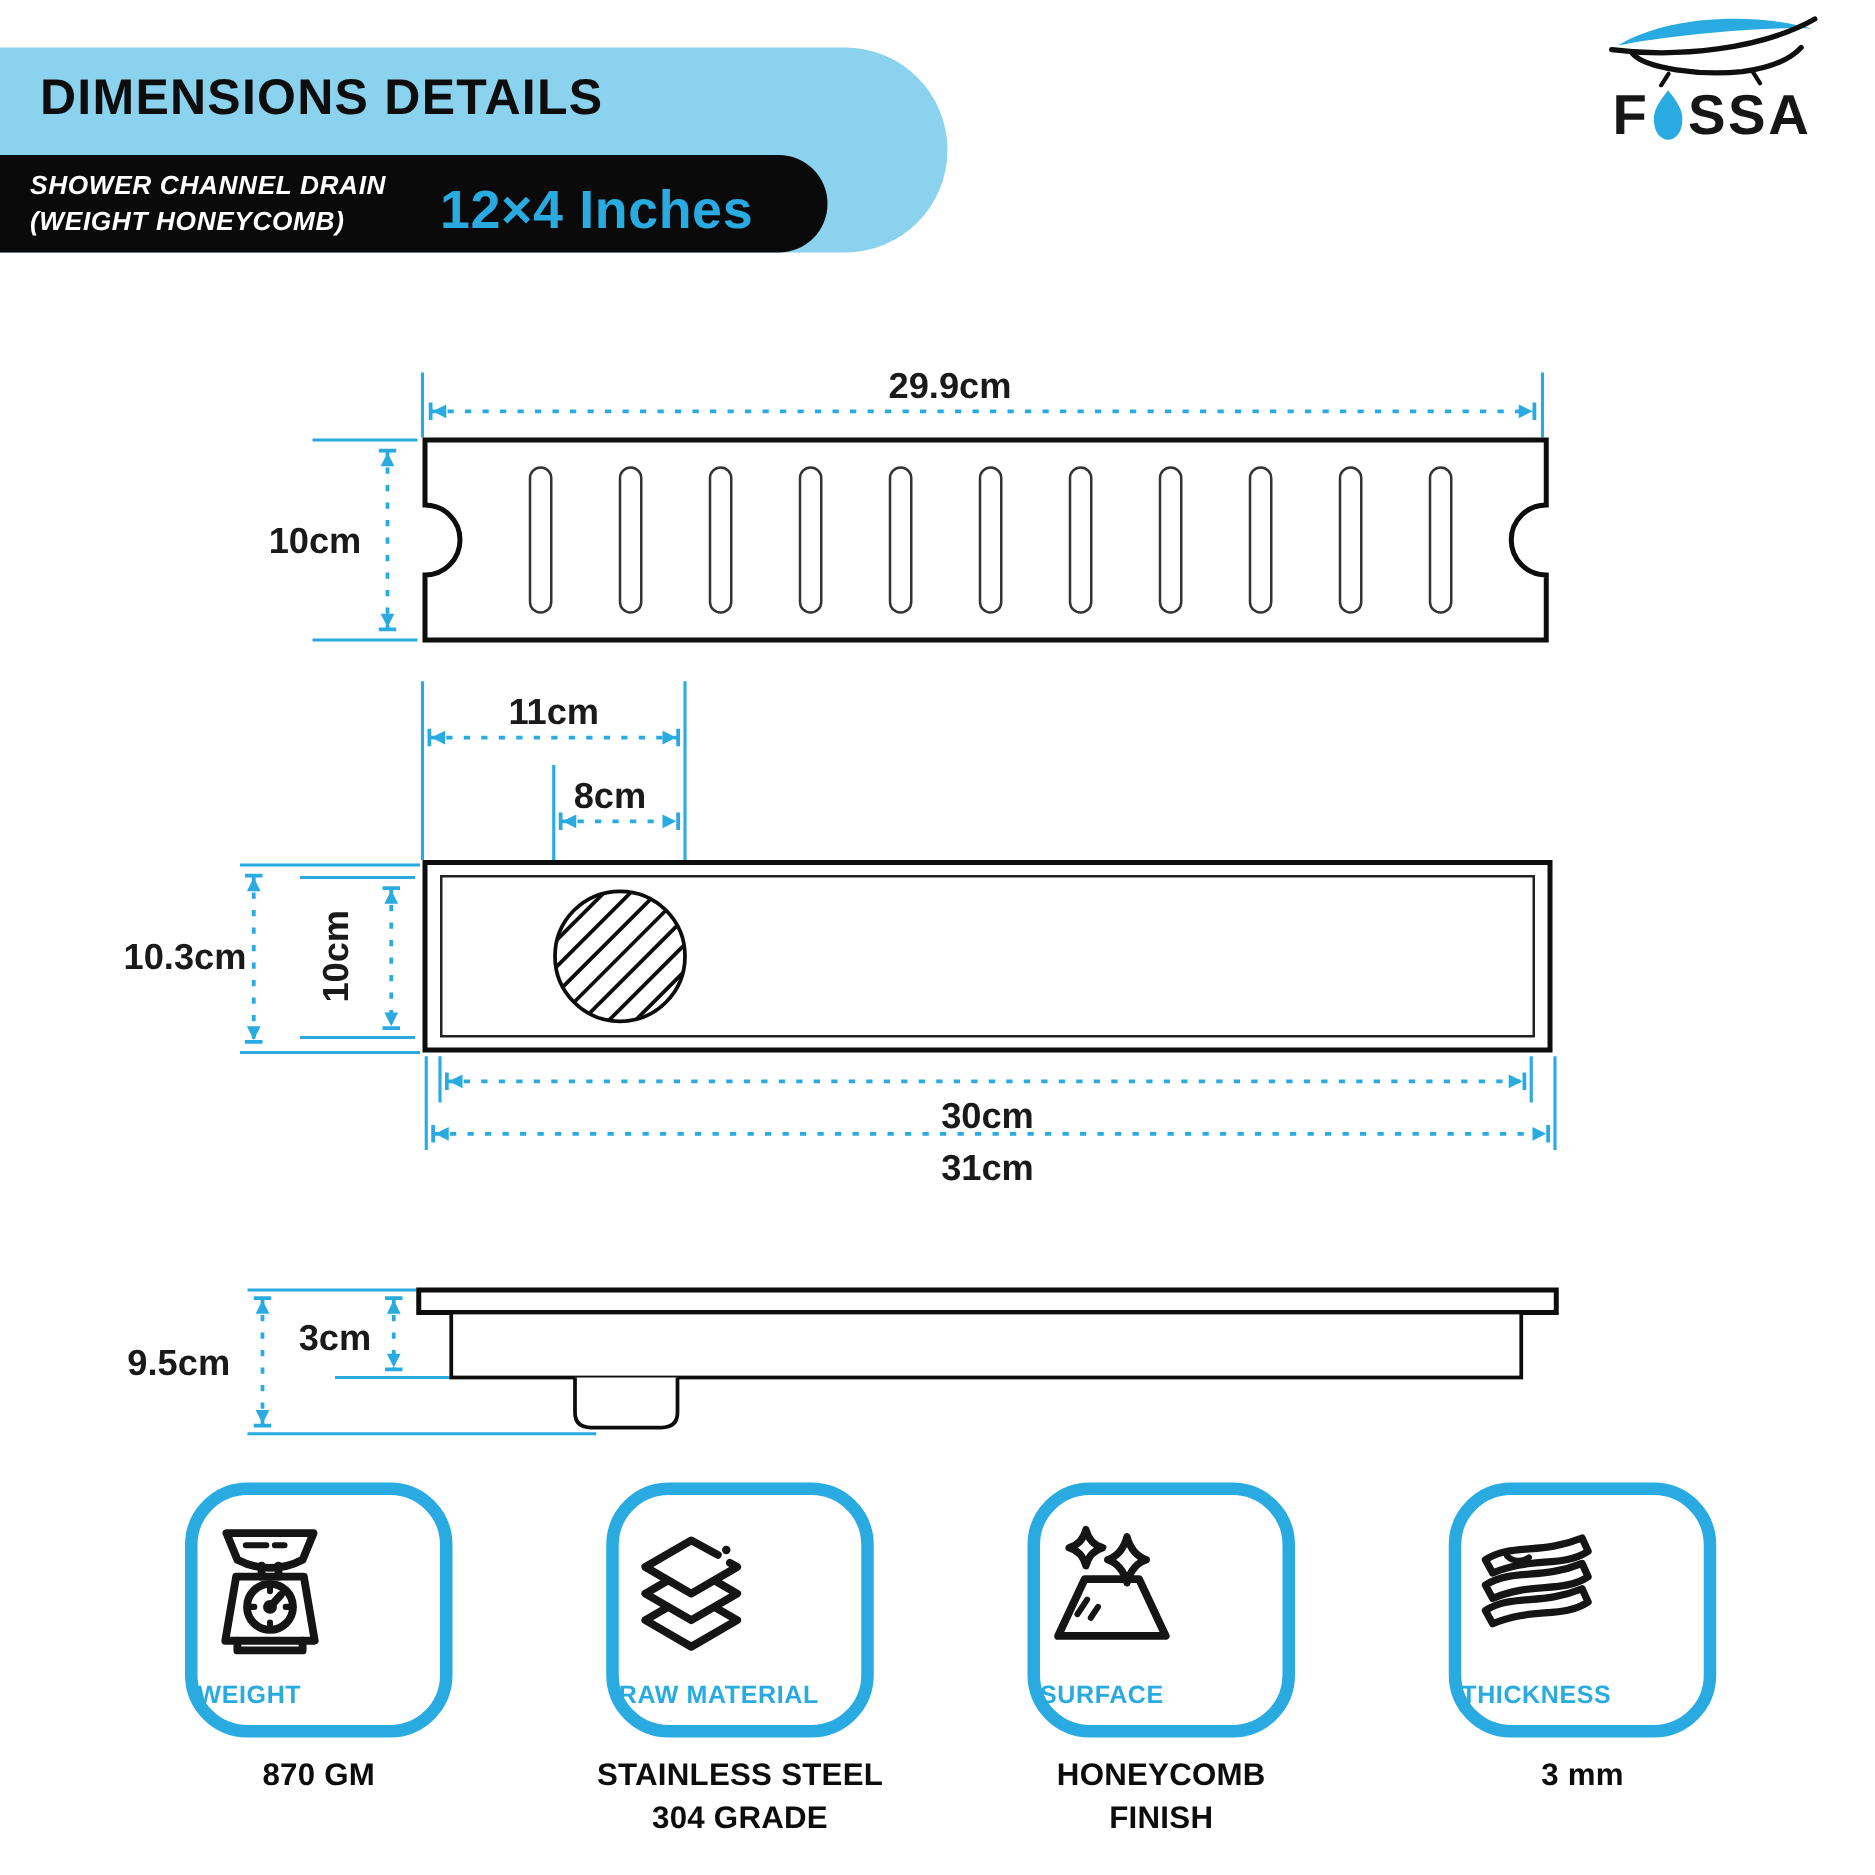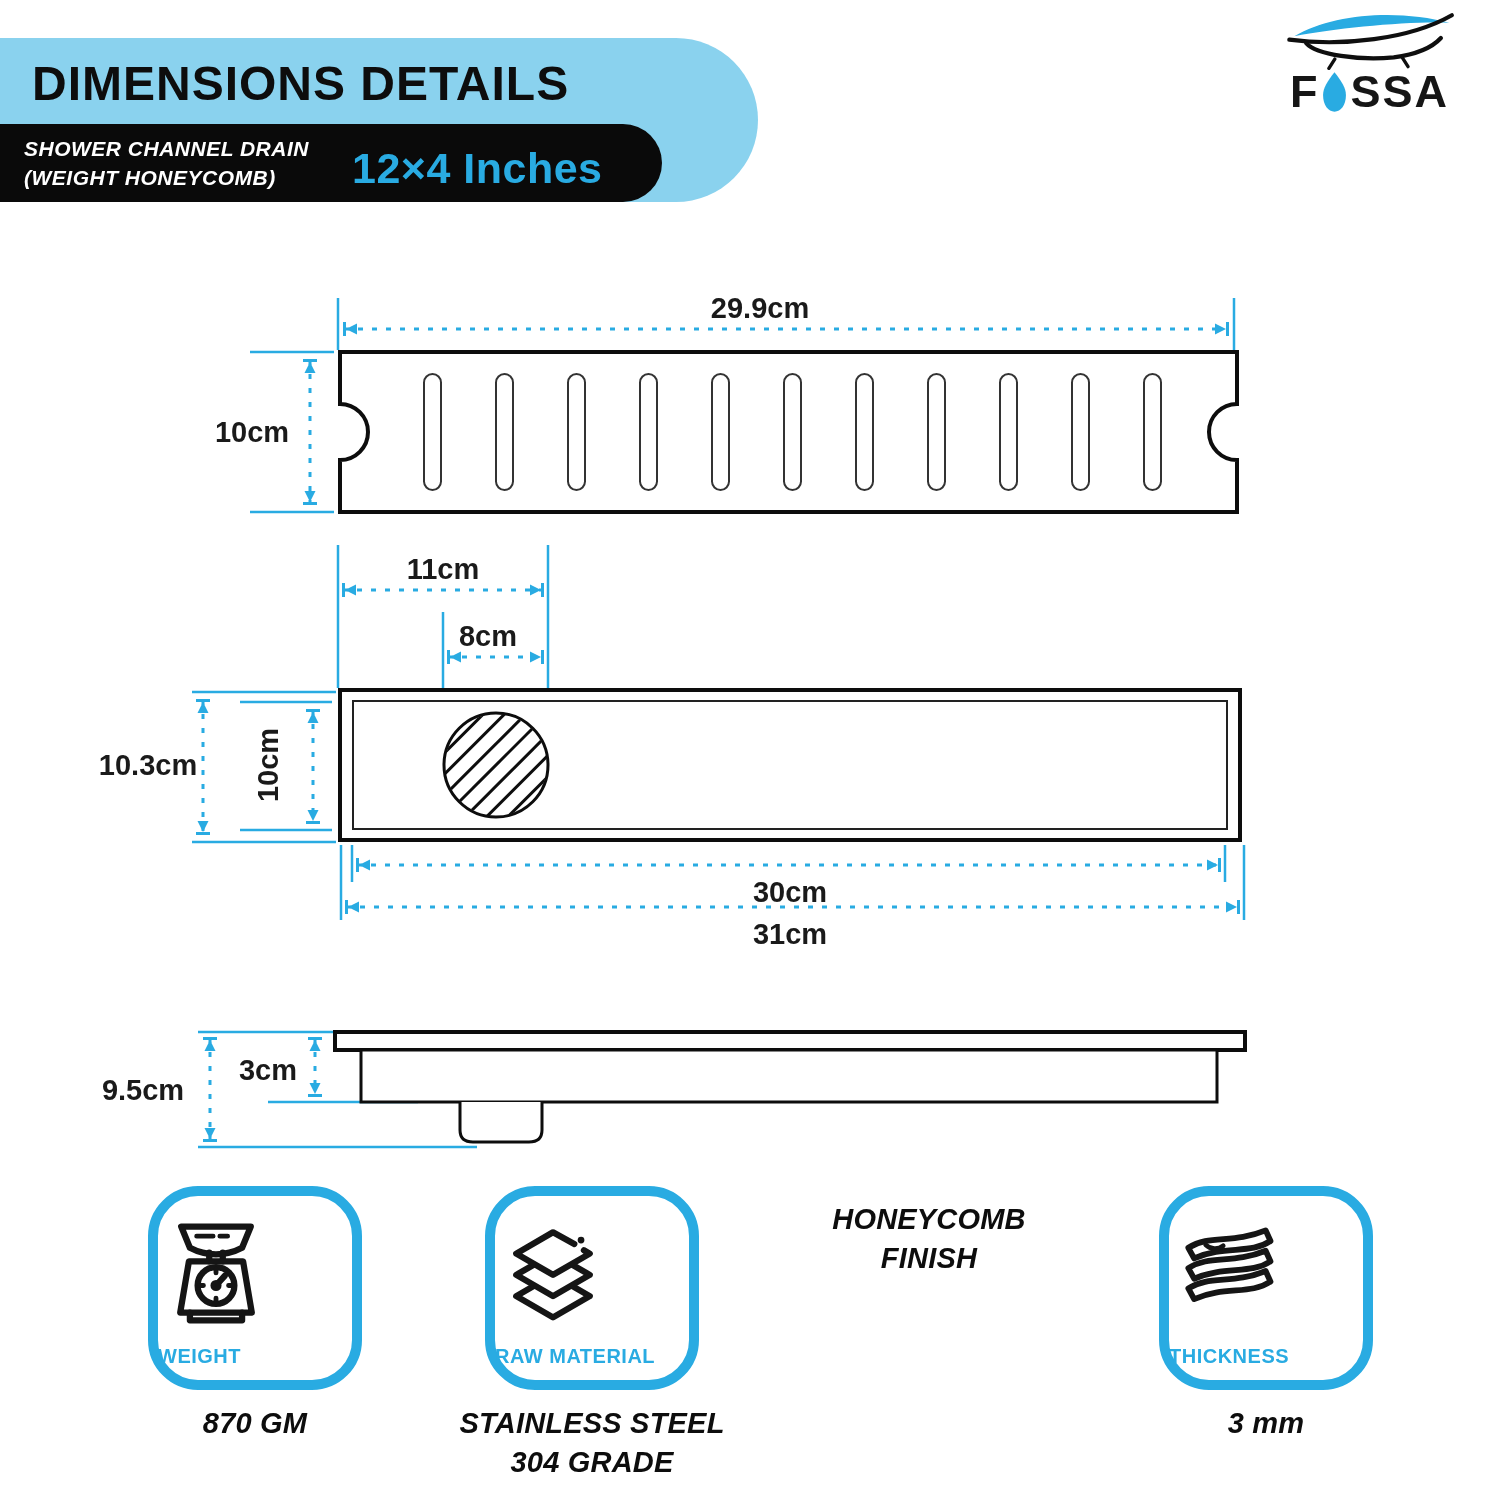--- a/index.html
+++ b/index.html
@@ -7,21 +7,21 @@
     --banner:#8AD2EE;
     --ink:#111111;
   }
   *{margin:0;padding:0;box-sizing:border-box;}
   body{background:#ffffff;font-family:"Liberation Sans",sans-serif;}
   .canvas{position:relative;width:1500px;height:1500px;background:#ffffff;overflow:hidden;}
 
   
   .banner-blue{position:absolute;left:0;top:38px;width:758px;height:164px;
     background:var(--banner);border-radius:0 88px 88px 0;}
-  .page-title{position:absolute;left:32px;top:56px;font-size:48px;font-weight:bold;
+  .page-title{position:absolute;left:32px;top:56px;font-size:40px;font-weight:bold;
     letter-spacing:1px;color:#0d0d0d;}
   .banner-black{position:absolute;left:0;top:124px;width:662px;height:78px;
     background:#0a0a0a;border-radius:0 39px 39px 0;}
   .product-name{position:absolute;left:24px;top:134px;font-size:21px;font-weight:bold;
     font-style:italic;color:#ffffff;line-height:1.4;letter-spacing:.5px;}
   .size-label{position:absolute;left:352px;top:144px;font-size:43px;font-weight:bold;
     color:var(--accent);letter-spacing:.5px;text-align:center;}
 
   
   .logo{position:absolute;left:1262px;top:6px;width:215px;}
@@ -46,22 +46,22 @@
 
   
   .feature{position:absolute;top:1186px;width:334px;text-align:center;}
   .feature-card{width:214px;height:204px;margin:0 auto;border:10px solid var(--accent);
     border-radius:50px;background:#ffffff;display:flex;flex-direction:column;
     align-items:flex-start;justify-content:flex-end;padding-bottom:12px;}
   .feature-icon{flex:1;display:flex;align-items:center;justify-content:center;}
   .feature-icon svg{stroke:#151515;fill:none;stroke-width:6.5;stroke-linecap:round;
     stroke-linejoin:round;}
   .feature-label{color:var(--accent);font-size:20px;font-weight:bold;letter-spacing:.5px;}
-  .feature-value{margin-top:14px;font-size:29px;font-weight:bold;color:#0d0d0d;
-    line-height:1.35;letter-spacing:.2px;font-style:italic;}
+  .feature-value{margin-top:14px;font-size:25px;font-weight:bold;color:#0d0d0d;
+    line-height:1.35;letter-spacing:.2px;}
 </style>
 </head>
 <body>
 
 <div class="canvas">
 
   <div class="banner-blue"></div>
   <div class="page-title">DIMENSIONS DETAILS</div>
   <div class="banner-black"></div>
   <div class="product-name">
@@ -223,20 +223,31 @@
       </div>
       <div class="feature-label">RAW MATERIAL</div>
     </div>
     <div class="feature-value">
       <div>STAINLESS STEEL</div>
       <div>304 GRADE</div>
     </div>
   </div>
 
   <div class="feature" style="left:762px">
+    <div class="feature-card">
+      <div class="feature-icon">
+        <svg width="116" height="116" viewBox="0 0 120 120">
+          <path d="M37,52 L82,52 L104,99 L15,99 Z"></path>
+          <path d="M31,81 L39,69 M42,84 L48,75" stroke-width="5"></path>
+          <path d="M38,11 Q41,23 52,26 Q41,29 38,41 Q35,29 24,26 Q35,23 38,11 Z" stroke-width="6"></path>
+          <path d="M72,17 Q76,32 88,36 Q76,40 72,55 Q68,40 56,36 Q68,32 72,17 Z" stroke-width="6"></path>
+        </svg>
+      </div>
+      <div class="feature-label">SURFACE</div>
+    </div>
     <div class="feature-value">
       <div>HONEYCOMB</div>
       <div>FINISH</div>
     </div>
   </div>
 
   <div class="feature" style="left:1099px">
     <div class="feature-card">
       <div class="feature-icon">
         <svg width="116" height="116" viewBox="0 0 120 120">

